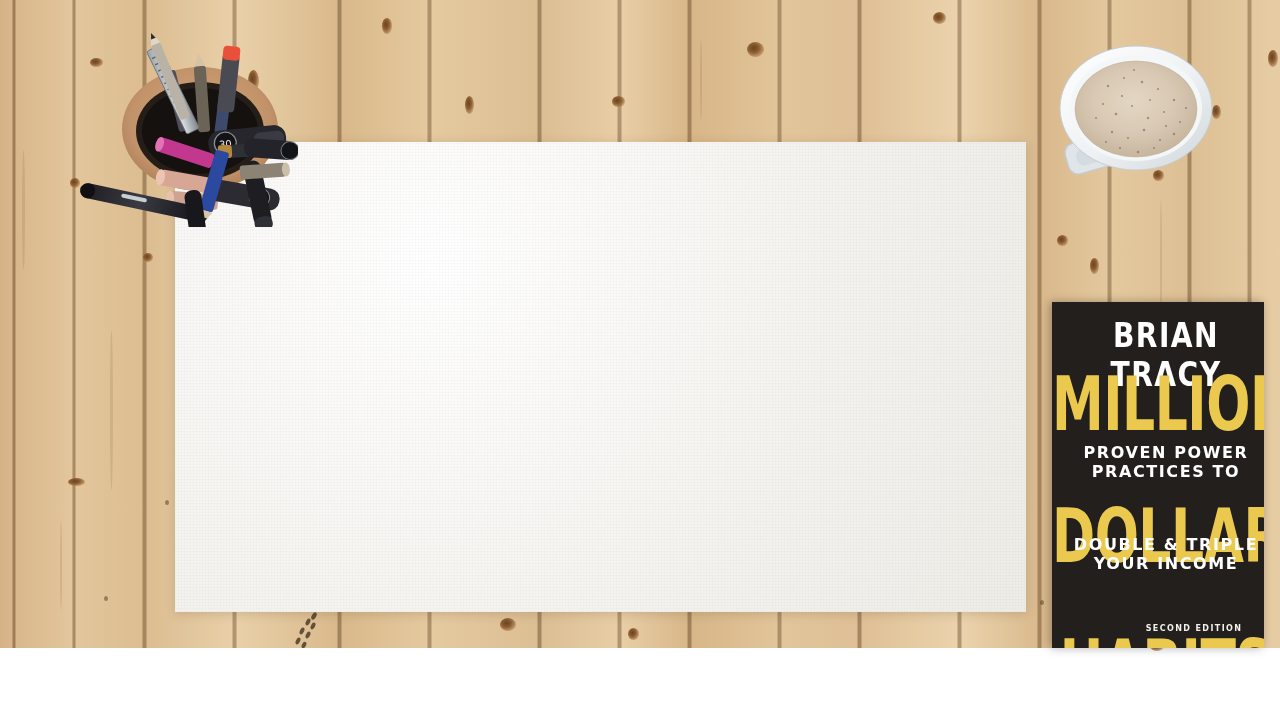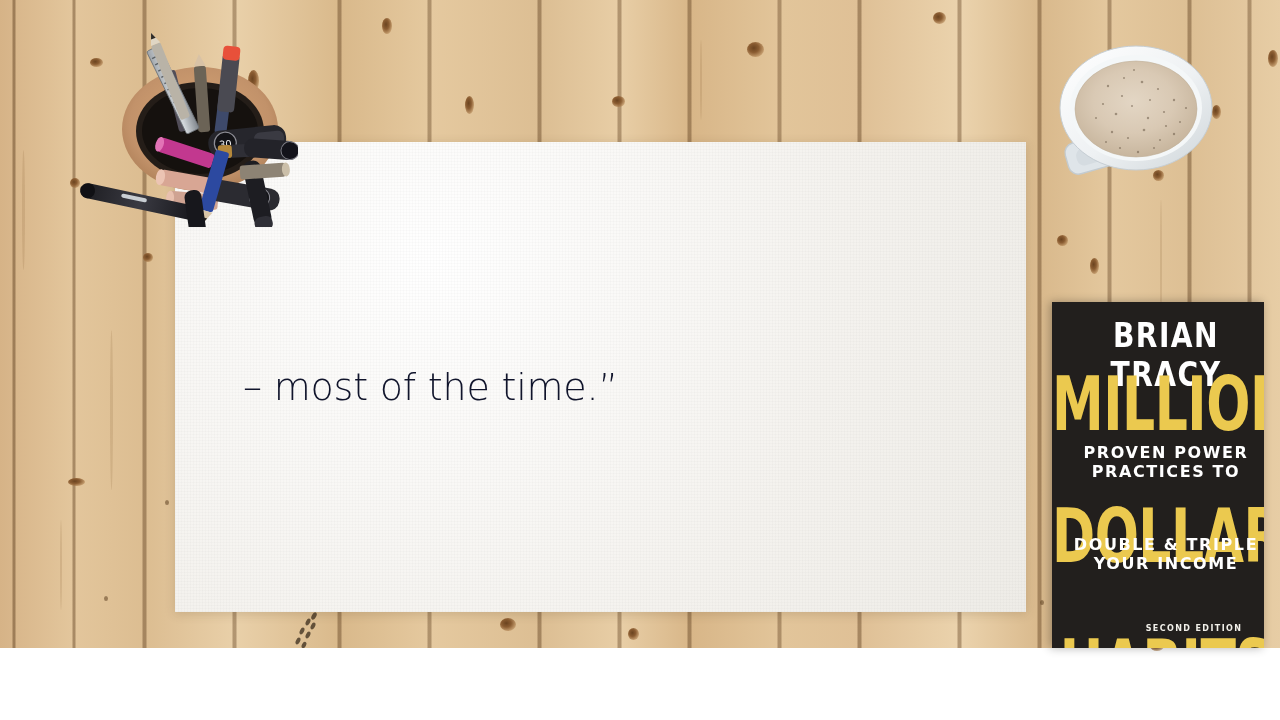--- a/index.html
+++ b/index.html
@@ -274,21 +274,20 @@
         <ellipse cx="14" cy="19" rx="2.0" ry="3.6" transform="rotate(28 14 19)"></ellipse>
         <ellipse cx="20" cy="23" rx="2.0" ry="3.6" transform="rotate(28 20 23)"></ellipse>
         <ellipse cx="10" cy="29" rx="2.0" ry="3.6" transform="rotate(28 10 29)"></ellipse>
         <ellipse cx="16" cy="33" rx="2.0" ry="3.4" transform="rotate(28 16 33)"></ellipse>
       </g>
     </svg>
   </div>
 
   <div class="paper">
     <div class="quote-block">
-      <div class="quote-line">– most of the time.”</div>
     </div>
   </div>
 
   <svg class="penholder" viewBox="0 0 230 195">
     <defs>
       <radialGradient id="bowlG" cx="50%" cy="45%" r="62%">
         <stop offset="0%" stop-color="#d9a877"></stop>
         <stop offset="72%" stop-color="#c2926a"></stop>
         <stop offset="100%" stop-color="#a87a52"></stop>
       </radialGradient>

